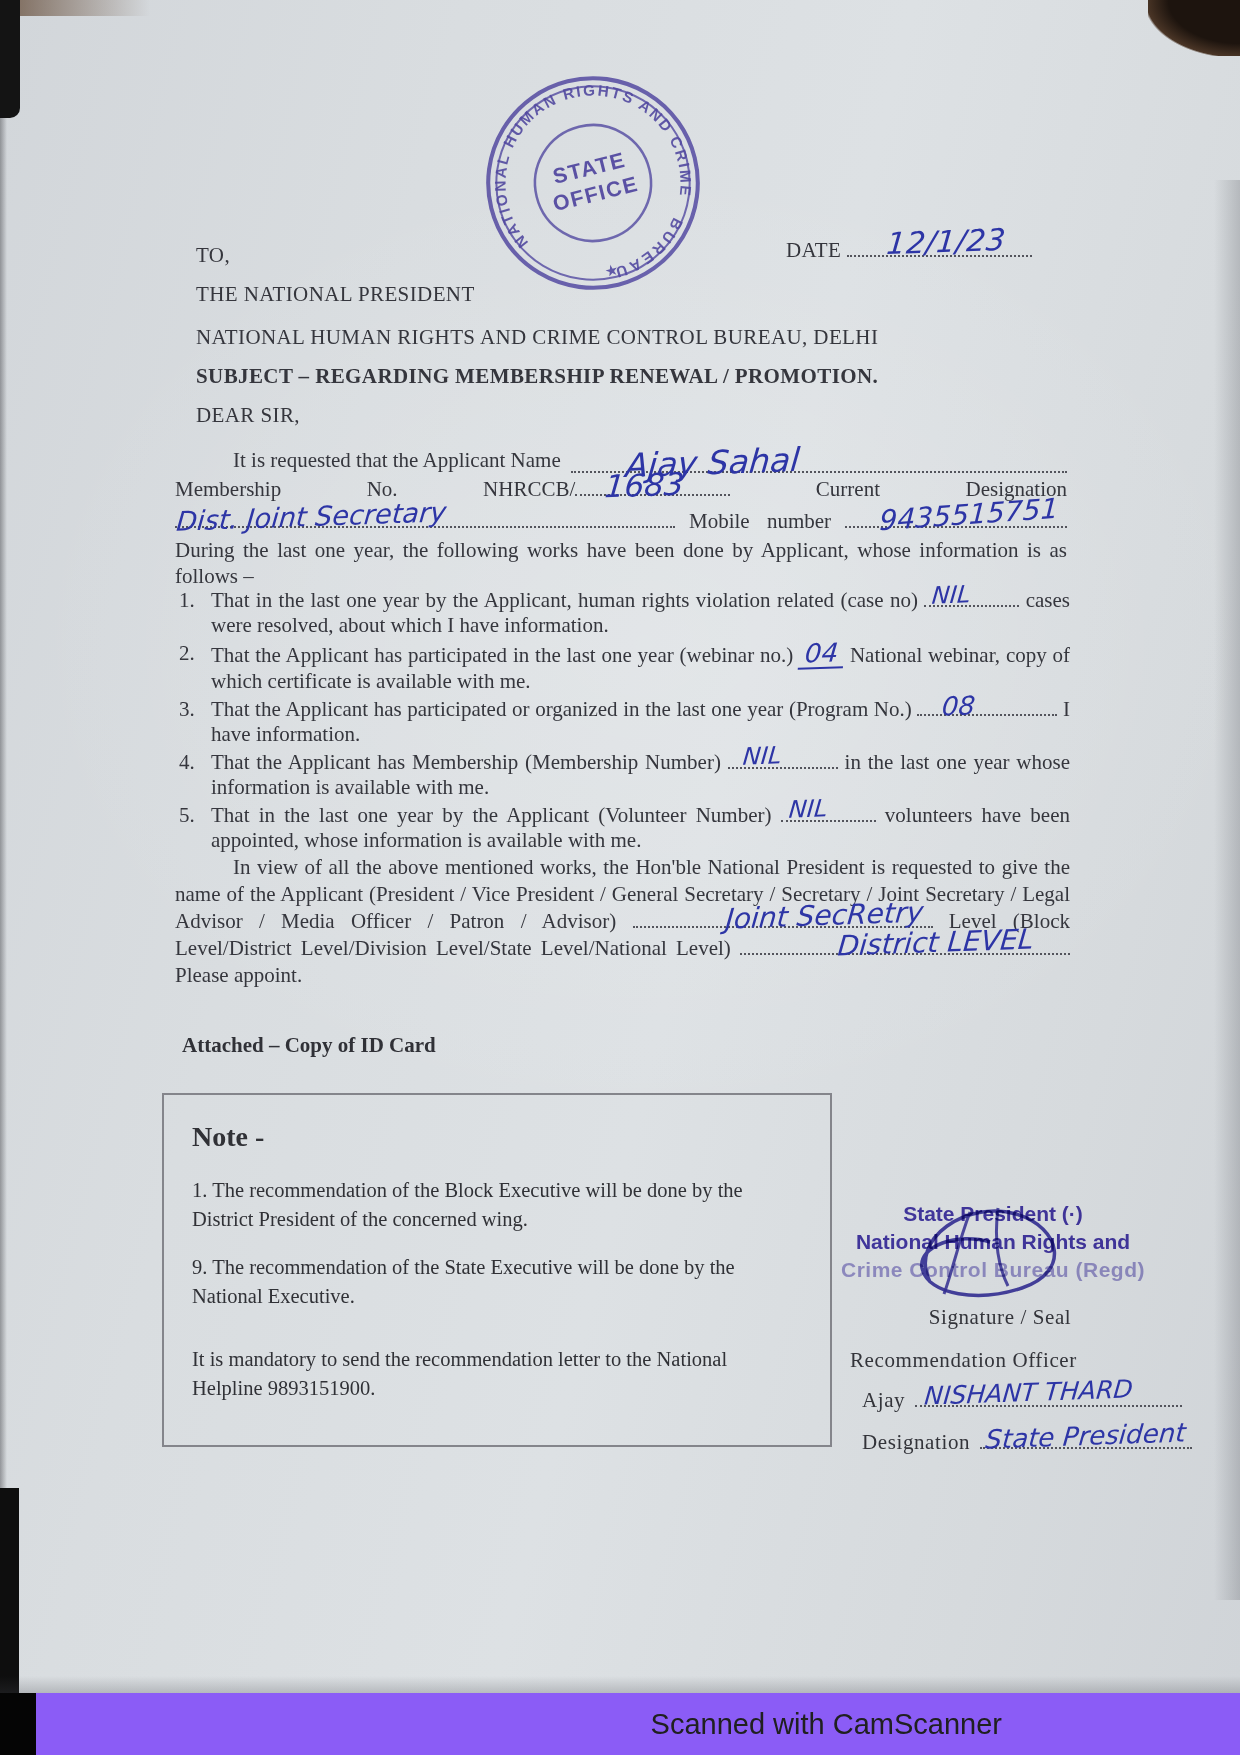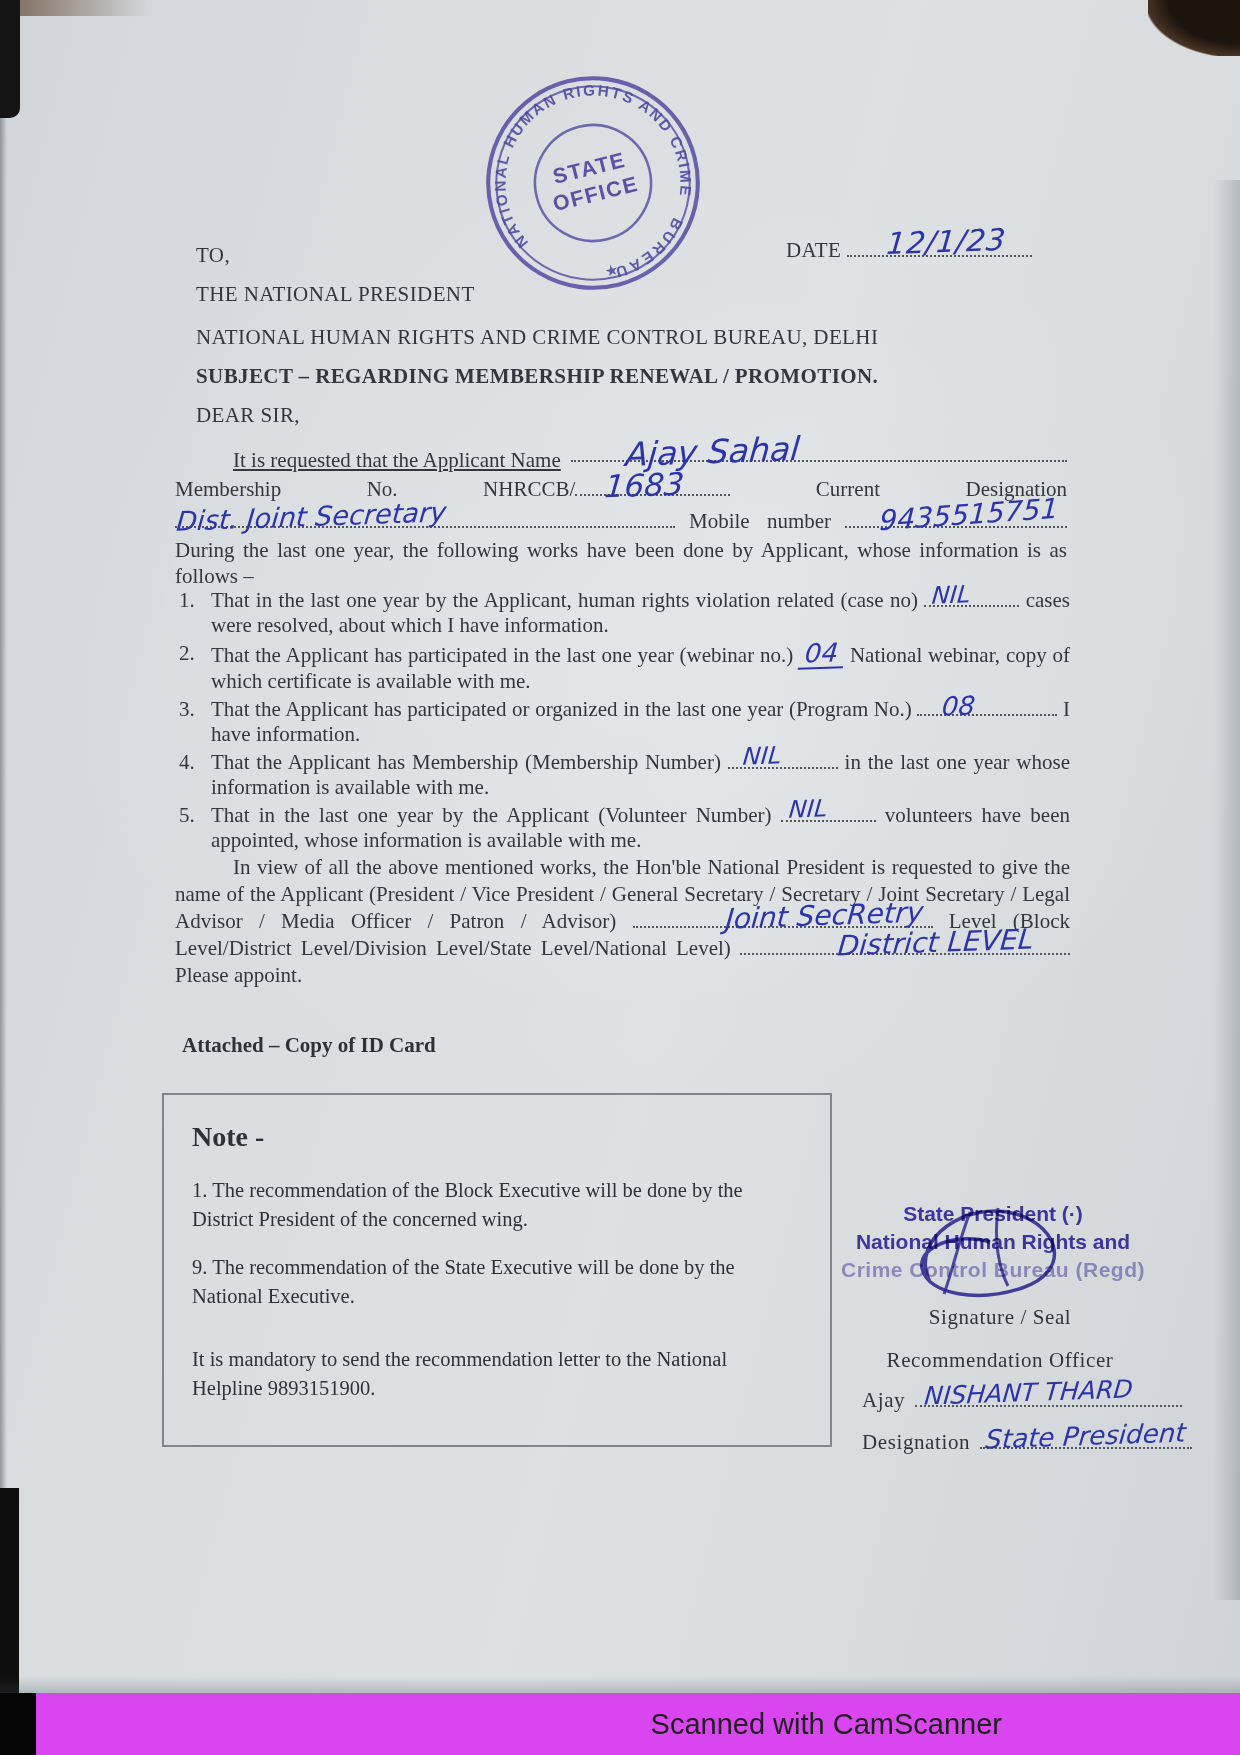--- a/index.html
+++ b/index.html
@@ -61,21 +61,21 @@
     background:linear-gradient(to right, rgba(20,20,25,.35), rgba(0,0,0,0)); }
   .edge-bl { left:0; top:1488px; width:19px; height:205px; background:#0e0e0e; }
   .corner-tr { right:0; top:0; width:92px; height:56px;
     background:radial-gradient(ellipse at top right, #1d140e 55%, #4a3526 72%, rgba(74,53,38,0) 74%); }
   .shadow-r { right:0; top:180px; width:26px; height:1420px;
     background:linear-gradient(to left, rgba(60,62,70,.22), rgba(0,0,0,0)); }
   .crease { left:0; top:1676px; width:1240px; height:17px;
     background:linear-gradient(to bottom, rgba(0,0,0,0), rgba(70,72,80,.25)); }
   
   .footer {
-    position:absolute; left:0; bottom:0; width:1240px; height:62px; background:#d946ef;
+    position:absolute; left:0; bottom:0; width:1240px; height:62px; background:#8b5cf6;
     font-family:"Liberation Sans", sans-serif; font-size:29px; color:#202020;
     line-height:62px; text-align:right; padding-right:238px;
   }
   .footer-black { position:absolute; left:0; bottom:0; width:36px; height:62px; background:#050505; }
   svg.scribble { position:absolute; left:858px; top:1186px; z-index:6; mix-blend-mode:multiply; }
 </style>
 </head>
 <body>
 
 <div class="paper">
@@ -110,21 +110,21 @@
     </span>
   </div>
 
   <div class="abs caps" style="left:175px; top:243px;">TO,</div>
   <div class="abs caps" style="left:175px; top:282px;">THE NATIONAL PRESIDENT</div>
   <div class="abs caps" style="left:175px; top:325px;">NATIONAL HUMAN RIGHTS AND CRIME CONTROL BUREAU, DELHI</div>
   <div class="abs caps bold" style="left:175px; top:364px;">SUBJECT – REGARDING MEMBERSHIP RENEWAL / PROMOTION.</div>
   <div class="abs caps" style="left:175px; top:403px;">DEAR SIR,</div>
 
   <div class="abs body-txt" style="left:175px; top:447px; width:892px;">
-    <div style="display:flex; align-items:flex-start;text-decoration:underline;">
+    <div style="display:flex; align-items:flex-end;">
       <span style="width:58px;"></span>
       <span>It is requested that the Applicant Name</span>
       <span class="fill" style="flex:1; margin-left:10px;">
         <i class="hand" style="font-size:33px; left:55px; bottom:-5px;">Ajay Sahal</i>
       </span>
     </div>
     <div style="display:flex; justify-content:space-between; align-items:baseline; margin-top:3px;">
       <span>Membership</span>
       <span>No.</span>
       <span>
@@ -210,21 +210,21 @@
     <div style="opacity:.5; letter-spacing:.5px;">Crime Control Bureau (Regd)</div>
   </div>
 
   <svg class="scribble" width="250" height="130" viewBox="0 0 250 130">
     <path d="M 72 96 C 50 52, 110 14, 158 28 C 204 42, 212 86, 164 102 C 122 116, 70 110, 64 82 C 60 60, 100 46, 132 56" stroke="#3b34a6" stroke-width="3.5" fill="none" opacity=".9"></path>
     <path d="M 112 26 C 100 58, 94 86, 86 108" stroke="#3b34a6" stroke-width="3" fill="none" opacity=".85"></path>
     <path d="M 140 22 C 136 54, 140 80, 150 100" stroke="#3b34a6" stroke-width="3" fill="none" opacity=".85"></path>
   </svg>
 
   <div class="abs sig-serif" style="left:850px; top:1305px; width:300px; text-align:center;">Signature / Seal</div>
-  <div class="abs sig-serif" style="left:850px; top:1348px; width:300px; text-align:center;">Recommendation Officer</div>
+  <div class="abs sig-serif" style="left:850px; top:1348px; width:300px; text-align:left;">Recommendation Officer</div>
 
   <div class="abs sig-row" style="left:862px; top:1388px; width:320px;">
     <span class="sig-serif">Ajay</span>
     <span class="fill" style="flex:1;">
       <i class="hand" style="font-size:25px; left:10px; bottom:-2px;">NISHANT THARD</i>
     </span>
   </div>
   <div class="abs sig-row" style="left:862px; top:1430px; width:330px;">
     <span class="sig-serif">Designation</span>
     <span class="fill" style="flex:1;">

